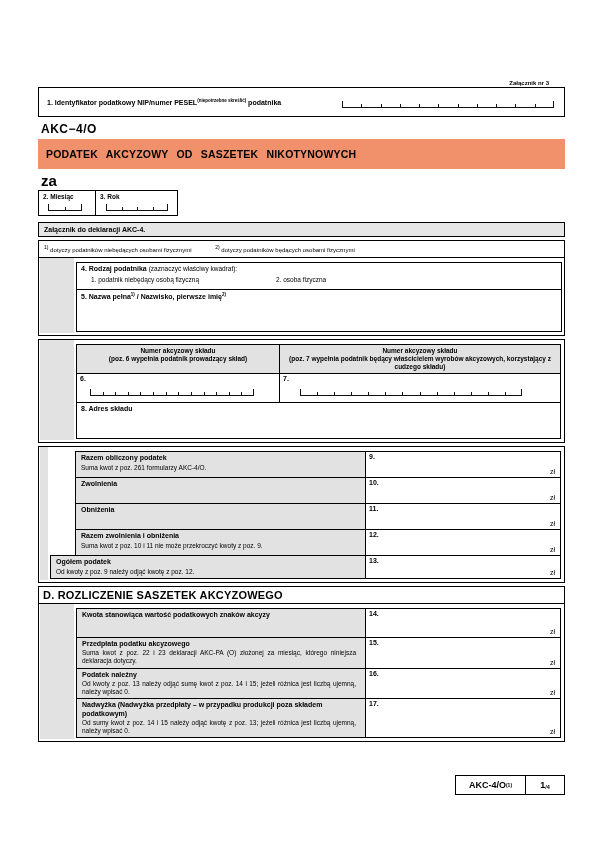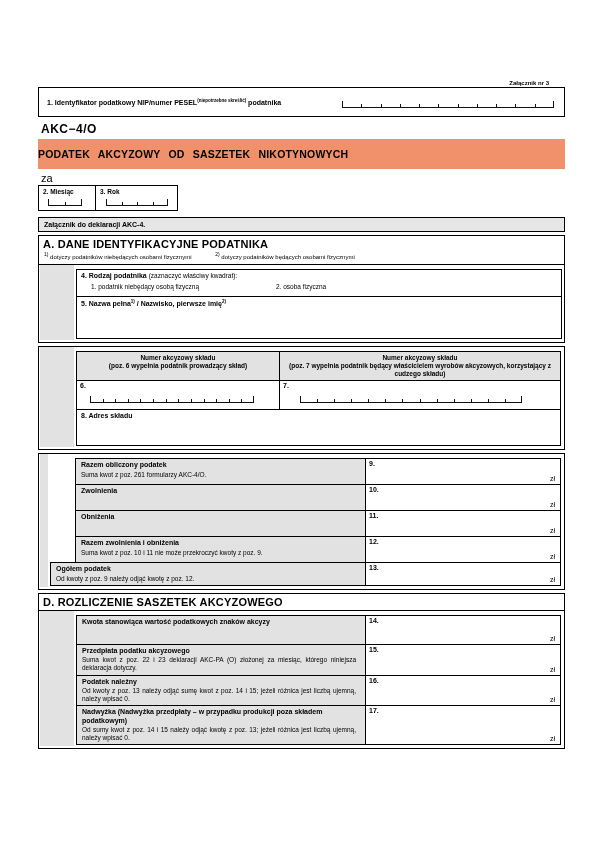--- a/index.html
+++ b/index.html
@@ -18,23 +18,23 @@
   .field1-box { border: 1px solid #000; height: 30px; display: flex; align-items: center; justify-content: space-between; padding: 0 10px 0 8px; background: #fff; }
   .field1-label { font-size: 7px; font-weight: bold; }
   .field1-label sup { font-size: 4.5px; }
   .comb { position: relative; height: 6px; border-bottom: 1px solid #111; }
   .comb .tick { position: absolute; bottom: 0; width: 1px; height: 3px; background: #111; }
   .comb .tick.end { height: 6px; }
   .field1-comb { width: 212px; margin-top: 6px; }
 
   .form-code { font-size: 12px; font-weight: bold; margin: 5px 0 3px 3px; letter-spacing: 0.5px; }
 
-  .banner { background: var(--banner, #F0916B); height: 30px; display: flex; align-items: center; font-size: 10.5px; font-weight: bold; word-spacing: 5px; letter-spacing: 0.2px; margin-bottom: 2px; }
-
-  .za { font-size: 11px; font-weight: normal; margin: 3px 0 1px 3px; }
+  .banner { background: var(--banner, #F0916B); height: 30px; display: flex; align-items: center; padding-left: 8px; font-size: 10.5px; font-weight: bold; word-spacing: 5px; letter-spacing: 0.2px; margin-bottom: 2px; }
+
+  .za { font-size: 15px; font-weight: bold; margin: 3px 0 1px 3px; }
 
   .period-box { width: 140px; border: 1px solid #000; display: flex; height: 26px; background: #fff; }
   .period-cell { position: relative; padding: 2px 4px; }
   .period-cell.month { width: 57px; border-right: 1px solid #000; }
   .period-cell.year { flex: 1; }
   .plabel { font-size: 6.5px; font-weight: bold; }
   .period-cell .comb { position: absolute; bottom: 4px; }
   .month .comb { left: 9px; width: 34px; }
   .year .comb { left: 10px; width: 62px; }
 
@@ -148,21 +148,20 @@
           <i class="tick" style="left: calc(75% + 0px);"></i>
           <i class="tick end" style="left: calc(100% - 1px);"></i>
         </div>
     </div>
   </div>
 
   <div class="attach-bar">Załącznik do deklaracji AKC-4.</div>
 
   <div class="section">
     <div class="sec-head">
-      <div class="sec-title">A. DANE IDENTYFIKACYJNE PODATNIKA</div>
       <div class="footnotes">
         <span class="fn1"><sup>1)</sup><span> dotyczy podatników niebędących osobami fizycznymi</span></span>
         <span class="fn2"><sup>2)</sup><span> dotyczy podatników będących osobami fizycznymi</span></span>
       </div>
     </div>
     <div class="sec-body">
       <div class="boxfield field4">
         <div class="lbl-line"><b>4. Rodzaj podatnika </b><span class="norm">(zaznaczyć właściwy kwadrat):</span></div>
         <div class="options">
           <span class="opt1">1. podatnik niebędący osobą fizyczną</span>
@@ -331,14 +330,26 @@
           <div class="d">Od sumy kwot z poz. 14 i 15 należy odjąć kwotę z poz. 13; jeżeli różnica jest liczbą ujemną, należy wpisać 0.</div>
         </div>
         <div class="val h28">
           <span class="cellnum">17.</span>
           <span class="unit">zł</span>
         </div>
       </div>
     </div>
   </div>
 
+  <div class="footer-row">
+    <div class="footer-box">
+      <div class="fcell1">
+          <span>AKC-4/O</span>
+          <sub>(1)</sub>
+        </div>
+      <div class="fcell2">
+          <span>1</span>
+          <span class="small">/4</span>
+        </div>
+    </div>
+  </div>
 
 </div>
 
 </body></html>

